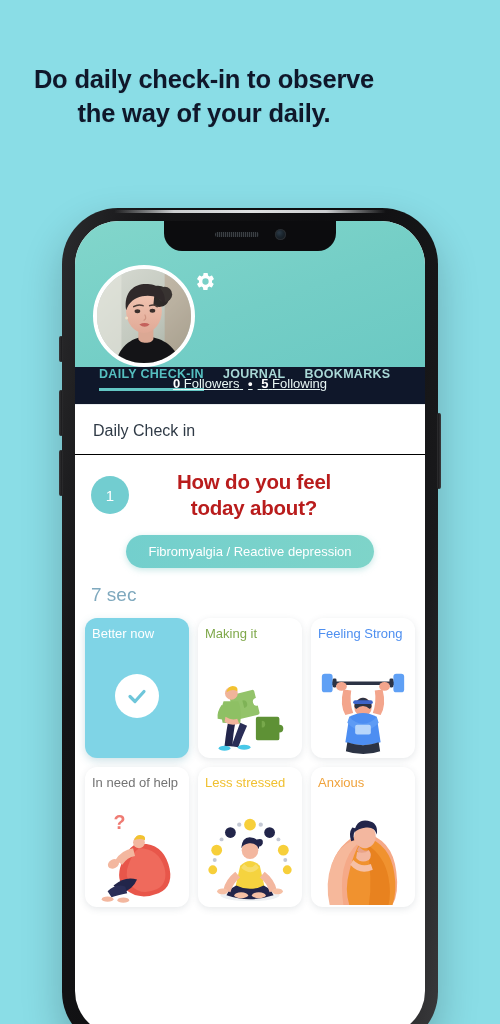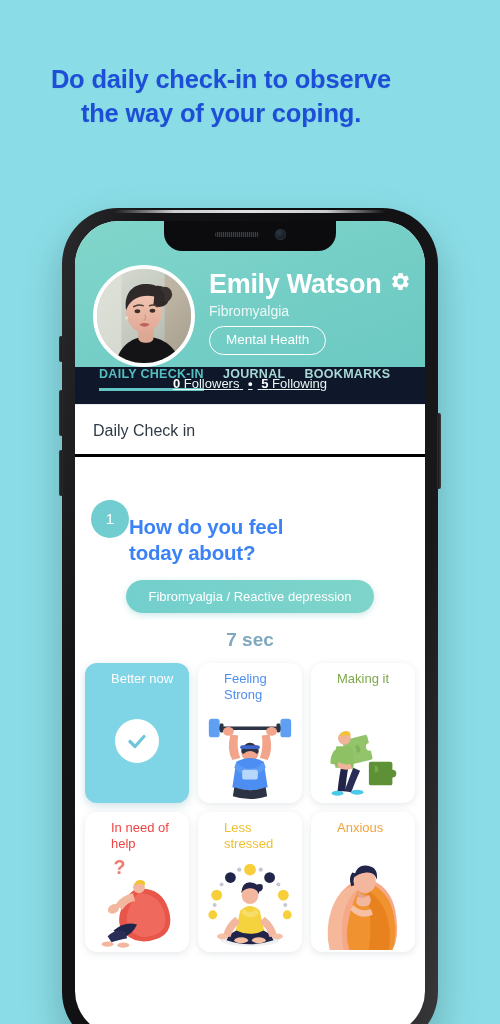--- a/index.html
+++ b/index.html
@@ -13,24 +13,24 @@
     overflow: hidden;
     background: #8adde6;
     font-family: "Liberation Sans", sans-serif;
     position: relative;
   }
 
   
   .promo-headline {
     position: absolute;
     top: 62px;
-    left: 17px;
+    left: 0;
     width: 408px;
     text-align: center;
-    color: #1d4ed8;
+    color: #0f172a;
     font-size: 25.5px;
     font-weight: bold;
     line-height: 34px;
     letter-spacing: -0.2px;
     text-shadow: 0 1px 2px rgba(0,0,0,0.05);
   }
   .promo-headline .line { display: block; }
 
   
   .phone {
@@ -193,21 +193,21 @@
   }
   .tab.active {
     color: #55bfc0;
     border-bottom-color: #63c6c4;
   }
 
   .section-title {
     padding: 18px 18px 14px 18px;
     font-size: 16px;
     color: #2f3a46;
-    border-bottom: 3px solid #000000;
+    border-bottom: 1px solid #000000;
   }
 
   
   .question-block {
     padding: 14px 16px 0 16px;
     position: relative;
   }
   .q-row {
     display: flex;
     align-items: center;
@@ -218,44 +218,43 @@
     border-radius: 50%;
     background: #72cdd0;
     color: #ffffff;
     font-size: 15px;
     display: flex;
     align-items: center;
     justify-content: center;
   }
   .q-text {
     flex: 1 1 auto;
+    text-align: center;
     font-size: 20.5px;
     font-weight: bold;
-    color: #3b82f6;
+    color: #b91c1c;
     line-height: 26px;
     letter-spacing: -0.2px;
     padding-right: 30px;
-    margin-top: 43px;
   }
   .topic-pill {
     margin: 14px auto 16px auto;
     display: block;
     width: fit-content;
     background: linear-gradient(90deg, #73cfcd 0%, #7ed4c9 100%);
     color: #ffffff;
     font-size: 13px;
     padding: 9px 22px;
     border-radius: 999px;
     box-shadow: 0 2px 6px rgba(100,190,185,0.35);
     cursor: pointer;
   }
   .timer {
-    text-align: center;
     font-size: 19px;
-    font-weight: bold;
+    font-weight: normal;
     color: #7fa9be;
   }
 
   
   .options-grid {
     display: grid;
     grid-template-columns: repeat(3, 1fr);
     gap: 9px;
     padding: 12px 10px 10px 10px;
   }
@@ -267,21 +266,21 @@
     height: 140px;
     overflow: hidden;
     cursor: pointer;
   }
   .opt-card.selected {
     background: #7fd4e6;
     box-shadow: 0 3px 9px rgba(60,140,160,0.25);
   }
   .opt-label {
     position: absolute;
-    top: 8px; left: 26px; right: 7px;
+    top: 8px; left: 7px; right: 7px;
     font-size: 13px;
     line-height: 15.5px;
     font-weight: normal;
   }
   .opt-card.selected .opt-label { color: #ffffff; }
   .opt-art {
     position: absolute;
     left: 0; right: 0; bottom: 0;
     height: 98px;
   }
@@ -296,21 +295,21 @@
     display: flex;
     align-items: center;
     justify-content: center;
   }
 </style>
 </head>
 <body>
 
 <div class="promo-headline">
   <span class="line">Do daily check-in to observe</span>
-  <span class="line">the way of your coping.</span>
+  <span class="line">the way of your daily.</span>
 </div>
 
 <div class="phone">
 
   <div class="side-btn mute"></div>
   <div class="side-btn volup"></div>
   <div class="side-btn voldn"></div>
   <div class="side-btn power"></div>
 
   <div class="screen">
@@ -358,25 +357,20 @@
             <ellipse cx="59" cy="44.5" rx="3" ry="2.1" fill="#3b2f2c"></ellipse>
 
             <path d="M51 49 q2 4 -1 5.5" stroke="#cf9582" stroke-width="1.3" fill="none" stroke-linecap="round"></path>
 
             <path d="M45 59 q6 -3 11 0 q-5 5 -11 0 z" fill="#c4615c"></path>
 
             <circle cx="31.5" cy="52" r="1.6" fill="#efe0c8"></circle>
           </svg>
         </div>
 
-        <div class="identity">
-          <div class="user-name">Emily Watson</div>
-          <div class="user-condition">Fibromyalgia</div>
-          <span class="tag-pill">Mental Health</span>
-        </div>
 
         <div class="gear-btn">
           <span>
             <svg width="21" height="21" viewBox="0 0 24 24" fill="currentColor" aria-hidden="true">
               <path d="M19.4 13a7.6 7.6 0 0 0 .06-1 7.6 7.6 0 0 0-.06-1l2.03-1.58a.5.5 0 0 0 .12-.63l-1.92-3.32a.5.5 0 0 0-.6-.22l-2.39.96a7.3 7.3 0 0 0-1.73-1l-.36-2.54a.5.5 0 0 0-.5-.42h-3.84a.5.5 0 0 0-.5.42l-.36 2.54c-.62.25-1.2.59-1.73 1l-2.39-.96a.5.5 0 0 0-.6.22L2.45 8.79a.5.5 0 0 0 .12.63L4.6 11a7.6 7.6 0 0 0 0 2l-2.03 1.58a.5.5 0 0 0-.12.63l1.92 3.32c.13.22.39.3.6.22l2.39-.96c.53.41 1.11.75 1.73 1l.36 2.54c.04.24.25.42.5.42h3.84c.25 0 .46-.18.5-.42l.36-2.54c.62-.25 1.2-.59 1.73-1l2.39.96c.21.08.47 0 .6-.22l1.92-3.32a.5.5 0 0 0-.12-.63L19.4 13zM12 15.6A3.6 3.6 0 1 1 15.6 12 3.6 3.6 0 0 1 12 15.6z"></path>
             </svg>
           </span>
         </div>
       </div>
 
@@ -409,20 +403,43 @@
       <div class="timer">7 sec</div>
     </div>
 
     <div class="options-grid">
 
       <div class="opt-card selected">
         <div class="opt-label">Better now</div>
         <div class="check-circle">
           <svg width="24" height="24" viewBox="0 0 24 24" fill="none" stroke="#6ec6da" stroke-width="3.2" stroke-linecap="round" stroke-linejoin="round" aria-hidden="true">
             <polyline points="5,12.5 10,17.5 19,7.5"></polyline>
+          </svg>
+        </div>
+      </div>
+
+      <div class="opt-card">
+        <div class="opt-label" style="color:#7fa84a">Making it</div>
+        <div class="opt-art">
+          <svg viewBox="0 0 100 100" aria-hidden="true">
+            <path d="M58 58 h20 a2 2 0 0 1 2 2 v6 a4 4 0 0 1 0 8 v6 a2 2 0 0 1 -2 2 h-20 a2 2 0 0 1 -2 -2 v-20 a2 2 0 0 1 2 -2 z" fill="#5e9135"></path>
+            <path d="M62 62 a3.5 3.5 0 0 1 0 7 v-7 z" fill="#77a84b"></path>
+            <g transform="rotate(-14 48 48)">
+              <path d="M34 32 h22 a2 2 0 0 1 2 2 v7 a4 4 0 0 0 0 8 v7 a2 2 0 0 1 -2 2 h-22 a2 2 0 0 1 -2 -2 v-22 a2 2 0 0 1 2 -2 z" fill="#93c36a"></path>
+              <path d="M44 40 a4 4 0 0 1 0 8 z" fill="#7fb356"></path>
+            </g>
+            <path d="M24 88 q2 -18 4 -26 l7 2 q-2 10 -3 24 z" fill="#22254a"></path>
+            <path d="M31 88 q6 -16 9 -24 l7 3 q-5 11 -9 22 z" fill="#2a2e57"></path>
+            <ellipse cx="24" cy="90" rx="6" ry="2.6" fill="#49c8e8"></ellipse>
+            <ellipse cx="44" cy="89" rx="6.5" ry="2.6" fill="#49c8e8"></ellipse>
+            <path d="M23 42 q-4 10 -1 22 l18 1 q2 -14 -2 -23 z" fill="#8ec064"></path>
+            <path d="M21 46 q-5 7 -4 14 l6 1 q0 -8 3 -13 z" fill="#8ec064"></path>
+            <path d="M25 58 q6 4 12 2 l2 5 q-9 3 -15 -2 z" fill="#f0b49a"></path>
+            <circle cx="31" cy="34" r="6.5" fill="#f0b49a"></circle>
+            <path d="M26 33 q2 -8 9 -6 q3 1 2 5 q-5 -3 -11 1 z" fill="#f2c230"></path>
           </svg>
         </div>
       </div>
 
       <div class="opt-card">
         <div class="opt-label" style="color:#4e8ff0">Feeling Strong</div>
         <div class="opt-art">
           <svg viewBox="0 0 100 100" aria-hidden="true">
             <rect x="16" y="22" width="68" height="3.4" rx="1.7" fill="#2c3344"></rect>
             <rect x="8" y="14" width="11" height="19" rx="3" fill="#5fa0f5"></rect>
@@ -438,44 +455,21 @@
             <rect x="40" y="41" width="20" height="4" rx="2" fill="#3d63c8"></rect>
             <path d="M36 58 q14 -8 28 0 l4 26 q-18 6 -36 0 z" fill="#4d8ef2"></path>
             <path d="M36 58 q6 7 14 7 q8 0 14 -7 l2 6 q-7 8 -16 8 q-9 0 -16 -8 z" fill="#5d9bf5"></path>
             <rect x="42" y="66" width="16" height="10" rx="2" fill="#b7d6fb"></rect>
             <path d="M34 84 q16 6 32 0 l1.5 9 q-17 6 -35 0 z" fill="#2c3344"></path>
           </svg>
         </div>
       </div>
 
       <div class="opt-card">
-        <div class="opt-label" style="color:#7fa84a">Making it</div>
-        <div class="opt-art">
-          <svg viewBox="0 0 100 100" aria-hidden="true">
-            <path d="M58 58 h20 a2 2 0 0 1 2 2 v6 a4 4 0 0 1 0 8 v6 a2 2 0 0 1 -2 2 h-20 a2 2 0 0 1 -2 -2 v-20 a2 2 0 0 1 2 -2 z" fill="#5e9135"></path>
-            <path d="M62 62 a3.5 3.5 0 0 1 0 7 v-7 z" fill="#77a84b"></path>
-            <g transform="rotate(-14 48 48)">
-              <path d="M34 32 h22 a2 2 0 0 1 2 2 v7 a4 4 0 0 0 0 8 v7 a2 2 0 0 1 -2 2 h-22 a2 2 0 0 1 -2 -2 v-22 a2 2 0 0 1 2 -2 z" fill="#93c36a"></path>
-              <path d="M44 40 a4 4 0 0 1 0 8 z" fill="#7fb356"></path>
-            </g>
-            <path d="M24 88 q2 -18 4 -26 l7 2 q-2 10 -3 24 z" fill="#22254a"></path>
-            <path d="M31 88 q6 -16 9 -24 l7 3 q-5 11 -9 22 z" fill="#2a2e57"></path>
-            <ellipse cx="24" cy="90" rx="6" ry="2.6" fill="#49c8e8"></ellipse>
-            <ellipse cx="44" cy="89" rx="6.5" ry="2.6" fill="#49c8e8"></ellipse>
-            <path d="M23 42 q-4 10 -1 22 l18 1 q2 -14 -2 -23 z" fill="#8ec064"></path>
-            <path d="M21 46 q-5 7 -4 14 l6 1 q0 -8 3 -13 z" fill="#8ec064"></path>
-            <path d="M25 58 q6 4 12 2 l2 5 q-9 3 -15 -2 z" fill="#f0b49a"></path>
-            <circle cx="31" cy="34" r="6.5" fill="#f0b49a"></circle>
-            <path d="M26 33 q2 -8 9 -6 q3 1 2 5 q-5 -3 -11 1 z" fill="#f2c230"></path>
-          </svg>
-        </div>
-      </div>
-
-      <div class="opt-card">
-        <div class="opt-label" style="color:#ef4444">In need of help</div>
+        <div class="opt-label" style="color:#737373">In need of help</div>
         <div class="opt-art">
           <svg viewBox="0 0 100 100" aria-hidden="true">
             <text x="26" y="20" font-family="Liberation Sans, sans-serif" font-size="20" font-weight="bold" fill="#ef7b73">?</text>
             <path d="M48 36 q26 -4 34 20 q7 22 -10 30 q-20 8 -34 -4 q-10 -10 -4 -26 q5 -14 14 -20 z" fill="#e8564a"></path>
             <path d="M52 40 q20 0 26 20 q4 16 -8 22 q-16 7 -26 -4 q-8 -10 -2 -23 q4 -11 10 -15 z" fill="#ef6a5c"></path>
             <circle cx="52" cy="34" r="6" fill="#f3b79f"></circle>
             <path d="M47 32 q2 -7 9 -5 q3 1 2 5 q-5 -3 -11 0 z" fill="#f2c230"></path>
             <path d="M46 40 q-12 2 -18 12 l7 5 q5 -8 13 -9 z" fill="#f3b79f"></path>
             <ellipse cx="26" cy="56" rx="6" ry="4.5" transform="rotate(-28 26 56)" fill="#f3b79f"></ellipse>
             <path d="M26 78 q12 -10 24 -6 q-4 10 -16 14 z" fill="#22254a"></path>

